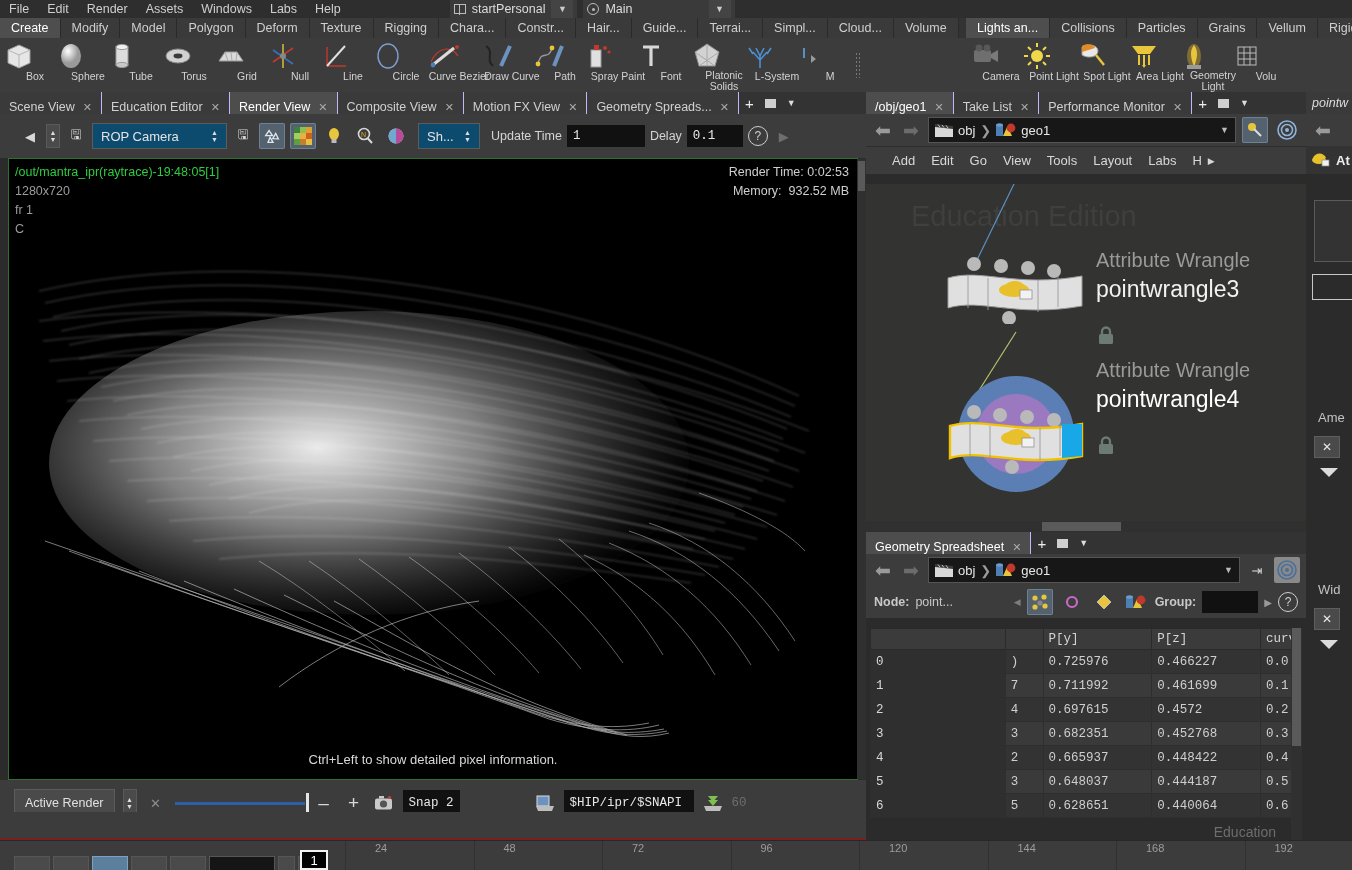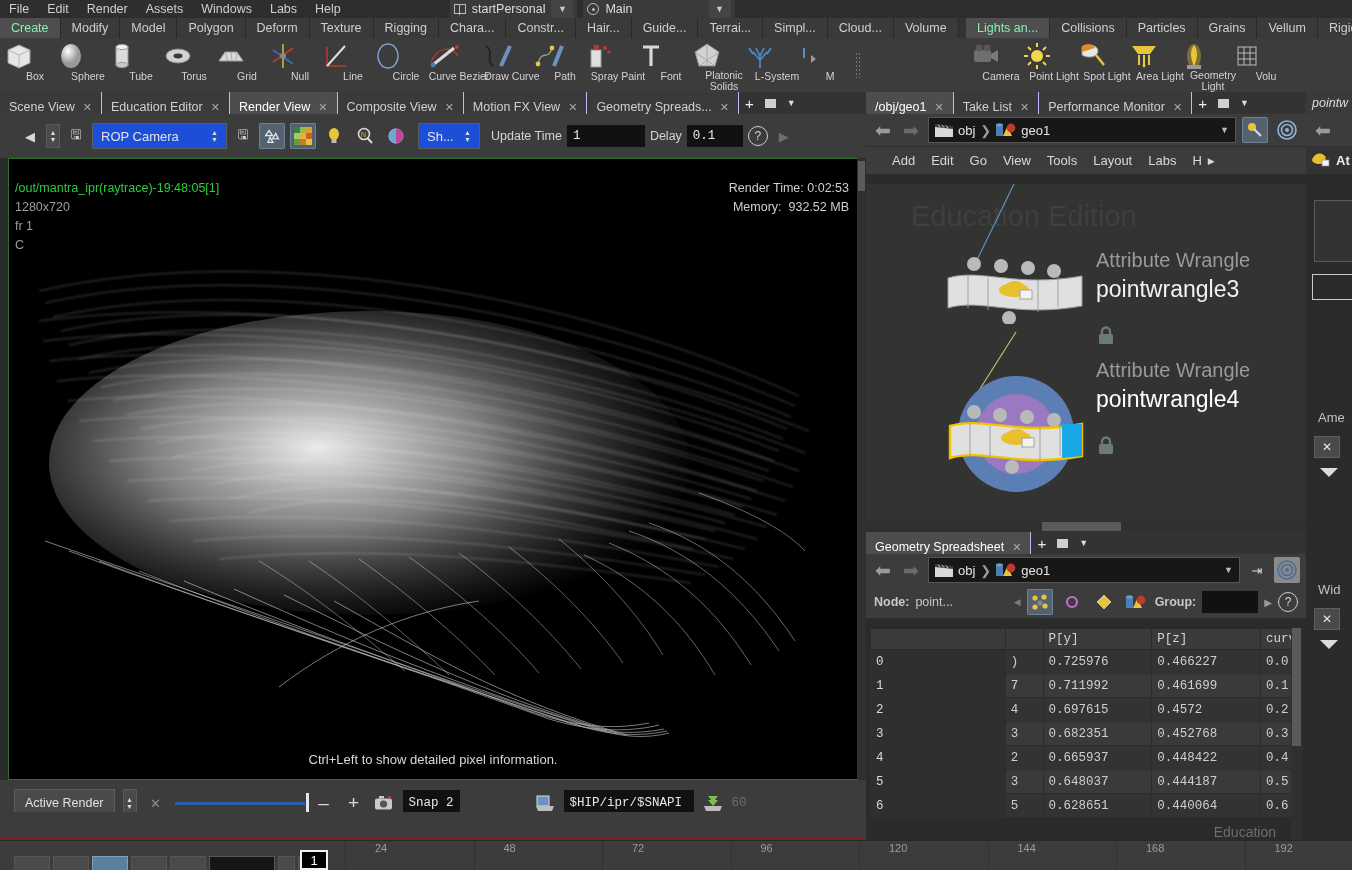--- a/index.html
+++ b/index.html
@@ -23,21 +23,21 @@
   .ico-sq{ width:12px;height:10px;border:1.5px solid #bbb;display:inline-block;position:relative;}
   .ico-sq:after{content:"";position:absolute;left:4px;top:-1.5px;bottom:-1.5px;width:1.5px;background:#bbb;}
   .ico-circ{ width:12px;height:12px;border:1.5px solid #bbb;border-radius:50%;display:inline-block;position:relative;}
   .ico-circ:after{content:"";position:absolute;left:3.5px;top:3.5px;width:3px;height:3px;background:#bbb;border-radius:50%;}
 
   
   .shelfwrap{ position:absolute; top:18px; left:0; width:1352px; height:74px; background:#3c3c3c; }
   .shelf-tabs{ display:flex; height:20px; background:#333; align-items:flex-end; }
   .shelf-tabs .tab{ height:20px; line-height:20px; padding:0 11px; background:#3a3a3a;
     border-right:1px solid #2a2a2a; font-size:12.5px; color:#cfcfcf; white-space:nowrap;}
-  .shelf-tabs .tab.sel{ background:#4e4e4e; color:#86efac; }
+  .shelf-tabs .tab.sel{ background:#4e4e4e; color:#ffffff; }
   .shelf-tabs .plus{ padding:0 7px; height:20px; line-height:20px; font-size:15px; color:#e8e8e8;}
   .shelf-tabs .caret{ padding:0 7px; height:20px; line-height:20px; font-size:9px; color:#ccc;}
   .shelf-items{ display:flex; height:54px; align-items:center; padding-left:4px; }
   .sitem{ width:53px; display:flex; flex-direction:column; align-items:flex-start; justify-content:flex-start;
      height:54px; padding-top:3px;}
   .sitem .gl{ height:30px; display:flex; align-items:center; justify-content:center; font-size:20px;}
   .sitem .nm{ font-size:10.5px; color:#d2d2d2; line-height:11px; text-align:center; width:62px;}
   .shelf-split{ width:12px; height:54px; display:flex; align-items:center; justify-content:center;}
   .gripdots{ width:6px;height:26px;
     background-image:radial-gradient(#777 40%, transparent 41%);
@@ -54,33 +54,33 @@
   .tabstrip .sqbtn i{ width:11px;height:9px;background:#cfcfcf;display:block;}
   .tabstrip .cbtn{ padding:0 6px; display:flex;align-items:center;font-size:9px;color:#ddd;}
 
   
   .renderpane{ position:absolute; left:0; top:92px; width:866px; height:720px; background:#2b2b2b;}
   .rv-toolbar{ height:44px; background:#3c3c3c; display:flex; align-items:center; padding-left:4px; gap:5px;}
   .tbtn{ width:22px;height:24px;display:flex;align-items:center;justify-content:center;
      font-size:13px;color:#d8d8d8;}
   .spin{ width:14px;height:24px;background:#4a4a4a;border:1px solid #5a5a5a;
      display:flex;flex-direction:column;align-items:center;justify-content:center;font-size:7px;color:#ddd;line-height:7px;}
-  .combo{ height:26px;background:#1d4ed8;border:1px solid #5c5c5c; display:flex;align-items:center;
+  .combo{ height:26px;background:#0c4a6e;border:1px solid #5c5c5c; display:flex;align-items:center;
      padding:0 8px; color:#e3e3e3; font-size:13px;}
   .combo .sp{ margin-left:auto; padding-left:10px; font-size:7px; line-height:7px; display:flex;flex-direction:column;color:#ddd;}
   .iconbtn{ width:26px;height:26px;display:flex;align-items:center;justify-content:center;border-radius:2px;}
   .iconbtn.on{ background:#54626f; box-shadow:inset 0 0 0 1px #6d8193;}
   .numfield{ height:22px;background:#111;color:#e8e8e8;font-family:"Liberation Mono",monospace;
      font-size:12.5px; display:flex;align-items:center;padding:0 6px; min-width:56px;}
   .lbl{ font-size:12.5px;color:#d4d4d4;}
   .helpq{ width:20px;height:20px;border:1.4px solid #cfcfcf;border-radius:50%;
      display:flex;align-items:center;justify-content:center;font-size:12px;color:#cfcfcf;}
 
   .rv-img{ position:relative; margin:0 8px; height:622px; background:#000; border:1px solid #2f6f2f;}
-  .rv-head{ position:absolute; top:0; left:0; right:0; height:72px; padding:4px 6px;margin-top:16px; }
+  .rv-head{ position:absolute; top:0; left:0; right:0; height:72px; padding:4px 6px; }
   .rv-head .left{ position:absolute; left:6px; top:4px; font-size:12.5px; line-height:19px;}
   .rv-head .right{ position:absolute; right:8px; top:4px; text-align:right;font-size:12.5px;line-height:19px;color:#cfcfcf;}
   .grn{ color:#2ecc40; }
   .gry{ color:#9c9c9c; }
   .rv-canvas{ position:absolute; left:0; right:0; top:72px; bottom:40px; overflow:hidden;}
   .rv-foot{ position:absolute; left:0; right:0; bottom:0; height:40px;
      display:flex;align-items:center;justify-content:center;font-size:13px;color:#d8d8d8;}
   .rv-bottombar{ height:46px; background:#3c3c3c; display:flex; align-items:center; gap:8px; padding-left:14px;}
   .ctlcombo{ height:28px;background:#4a4a4a;border:1px solid #5c5c5c;display:flex;align-items:center;
      padding:0 10px;color:#e0e0e0;font-size:12.5px;}

